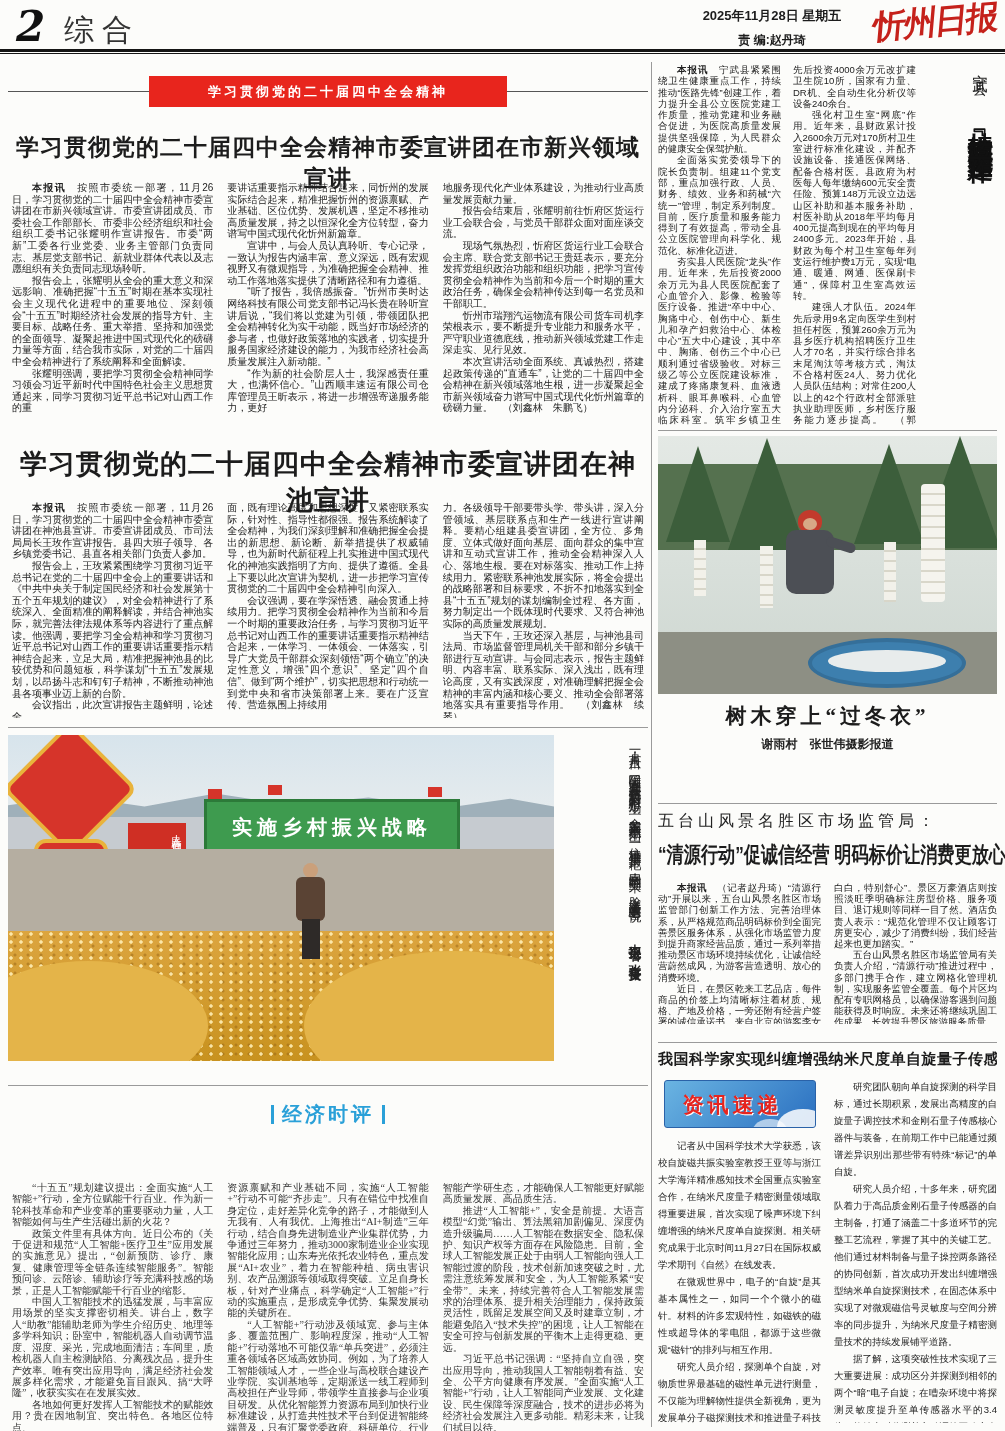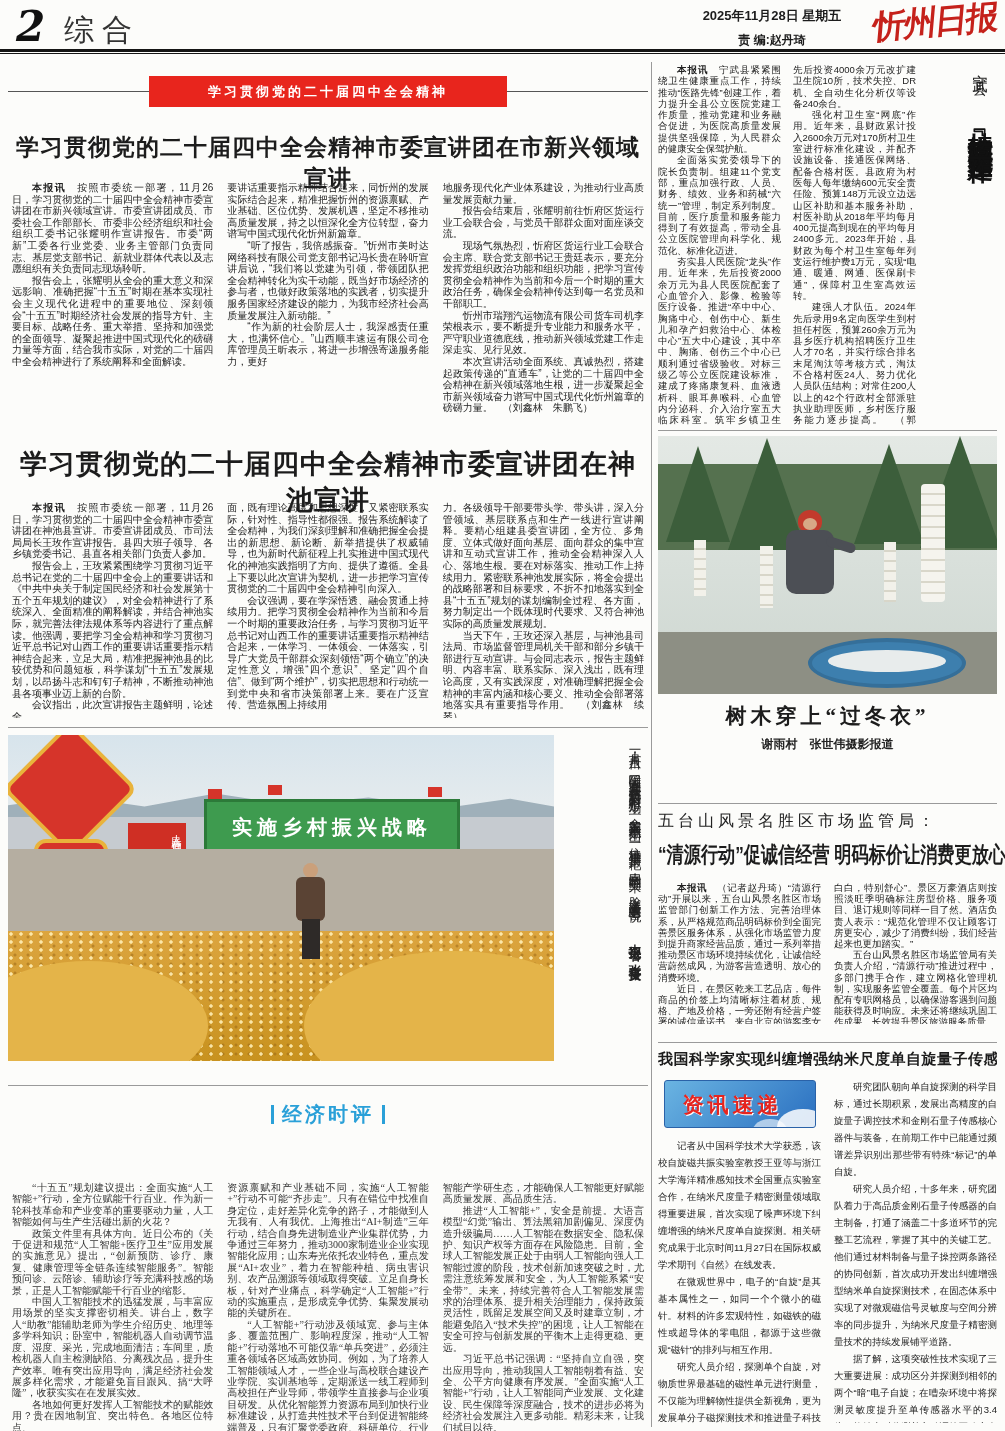--- a/index.html
+++ b/index.html
@@ -143,23 +143,25 @@
         <span class="flank"></span>
         <div class="red-banner">学习贯彻党的二十届四中全会精神</div>
         <span class="flank"></span>
       </div>
 
       <h1 class="a1-head">学习贯彻党的二十届四中全会精神市委宣讲团在市新兴领域宣讲</h1>
       <div class="body-cols a1-body">
         <div class="col">
             <p class="para"><span class="lead">本报讯</span>　按照市委统一部署，11月26日，学习贯彻党的二十届四中全会精神市委宣讲团在市新兴领域宣讲。市委宣讲团成员、市委社会工作部部长、市委非公经济组织和社会组织工委书记张耀明作宣讲报告。市委“两新”工委各行业党委、业务主管部门负责同志、基层党支部书记、新就业群体代表以及志愿组织有关负责同志现场聆听。</p>
             <p class="para">报告会上，张耀明从全会的重大意义和深远影响、准确把握“十五五”时期在基本实现社会主义现代化进程中的重要地位、深刻领会“十五五”时期经济社会发展的指导方针、主要目标、战略任务、重大举措、坚持和加强党的全面领导、凝聚起推进中国式现代化的磅礴力量等方面，结合我市实际，对党的二十届四中全会精神进行了系统阐释和全面解读。</p>
+            <p class="para">张耀明强调，要把学习贯彻全会精神同学习领会习近平新时代中国特色社会主义思想贯通起来，同学习贯彻习近平总书记对山西工作的重</p>
           </div>
         <div class="col">
             <p class="para noind">要讲话重要指示精神结合起来，同忻州的发展实际结合起来，精准把握忻州的资源禀赋、产业基础、区位优势、发展机遇，坚定不移推动高质量发展，持之以恒深化全方位转型，奋力谱写中国式现代化忻州新篇章。</p>
+            <p class="para">宣讲中，与会人员认真聆听、专心记录，一致认为报告内涵丰富、意义深远，既有宏观视野又有微观指导，为准确把握全会精神、推动工作落地落实提供了清晰路径和有力遵循。</p>
             <p class="para">“听了报告，我倍感振奋。”忻州市美时达网络科技有限公司党支部书记冯长贵在聆听宣讲后说，“我们将以党建为引领，带领团队把全会精神转化为实干动能，既当好市场经济的参与者，也做好政策落地的实践者，切实提升服务国家经济建设的能力，为我市经济社会高质量发展注入新动能。”</p>
             <p class="para">“作为新的社会阶层人士，我深感责任重大，也满怀信心。”山西顺丰速运有限公司仓库管理员王昕表示，将进一步增强寄递服务能力，更好</p>
           </div>
         <div class="col">
             <p class="para noind">地服务现代化产业体系建设，为推动行业高质量发展贡献力量。</p>
             <p class="para">报告会结束后，张耀明前往忻府区货运行业工会联合会，与党员干部群众面对面座谈交流。</p>
             <p class="para">现场气氛热烈，忻府区货运行业工会联合会主席、联合党支部书记王贵廷表示，要充分发挥党组织政治功能和组织功能，把学习宣传贯彻全会精神作为当前和今后一个时期的重大政治任务，确保全会精神传达到每一名党员和干部职工。</p>
             <p class="para">忻州市瑞翔汽运物流有限公司货车司机李荣根表示，要不断提升专业能力和服务水平，严守职业道德底线，推动新兴领域党建工作走深走实、见行见效。</p>
             <p class="para">本次宣讲活动全面系统、真诚热烈，搭建起政策传递的“直通车”，让党的二十届四中全会精神在新兴领域落地生根，进一步凝聚起全市新兴领域奋力谱写中国式现代化忻州篇章的磅礴力量。　（刘鑫林　朱鹏飞）</p>
           </div>
@@ -243,21 +245,21 @@
     <div class="right-region">
 
       <div class="ningwu">
         <div class="nw-body">
           <div class="col">
               <p class="para"><span class="lead">本报讯</span>　宁武县紧紧围绕卫生健康重点工作，持续推动“医路先锋”创建工作，着力提升全县公立医院党建工作质量，推动党建和业务融合促进，为医院高质量发展提供坚强保障，为人民群众的健康安全保驾护航。</p>
               <p class="para">全面落实党委领导下的院长负责制。组建11个党支部，重点加强行政、人员、财务、绩效、业务和药械“六统一”管理，制定系列制度。目前，医疗质量和服务能力得到了有效提高，带动全县公立医院管理向科学化、规范化、标准化迈进。</p>
               <p class="para">夯实县人民医院“龙头”作用。近年来，先后投资2000余万元为县人民医院配套了心血管介入、影像、检验等医疗设备。推进“卒中中心、胸痛中心、创伤中心、新生儿和孕产妇救治中心、体检中心”五大中心建设，其中卒中、胸痛、创伤三个中心已顺利通过省级验收。对标三级乙等公立医院建设标准，建成了疼痛康复科、血液透析科、眼耳鼻喉科、心血管内分泌科、介入治疗室五大临床科室。筑牢乡镇卫生院“枢纽”。</p>
             </div>
           <div class="col">
-              <p class="para noind">先后投资4000余万元改扩建卫生院10所，技术失控、DR机、全自动生化分析仪等设备240余台。</p>
+              <p class="para noind">先后投资4000余万元改扩建卫生院10所，国家有力量、DR机、全自动生化分析仪等设备240余台。</p>
               <p class="para">强化村卫生室“网底”作用。近年来，县财政累计投入2600余万元对170所村卫生室进行标准化建设，并配齐设施设备、接通医保网络、配备合格村医。县政府为村医每人每年缴纳600元安全责任险、预算148万元设立边远山区补助和基本服务补助，村医补助从2018年平均每月400元提高到现在的平均每月2400多元。2023年开始，县财政为每个村卫生室每年列支运行维护费1万元，实现“电通、暖通、网通、医保刷卡通”，保障村卫生室高效运转。</p>
               <p class="para">建强人才队伍。2024年先后录用9名定向医学生到村担任村医，预算260余万元为县乡医疗机构招聘医疗卫生人才70名，并实行综合排名末尾淘汰等考核方式，淘汰不合格村医24人、努力优化人员队伍结构；对常住200人以上的42个行政村全部派驻执业助理医师，乡村医疗服务能力逐步提高。　（郭　伟）</p>
             </div>
         </div>
         <div class="nw-titlearea">
           <span class="nw-kicker">宁武县：</span>
           <span class="nw-title">持续推动『医路先锋』创建工作</span>
         </div>
       </div>
 

